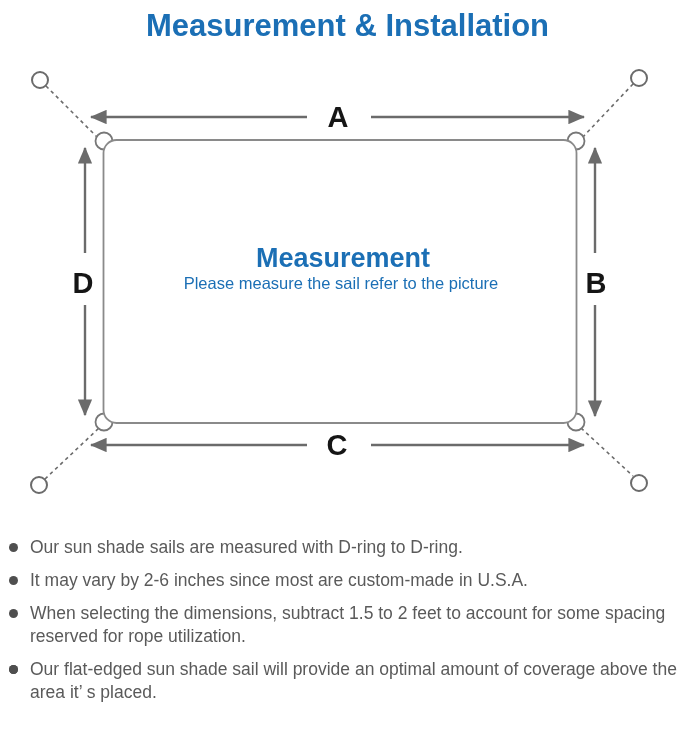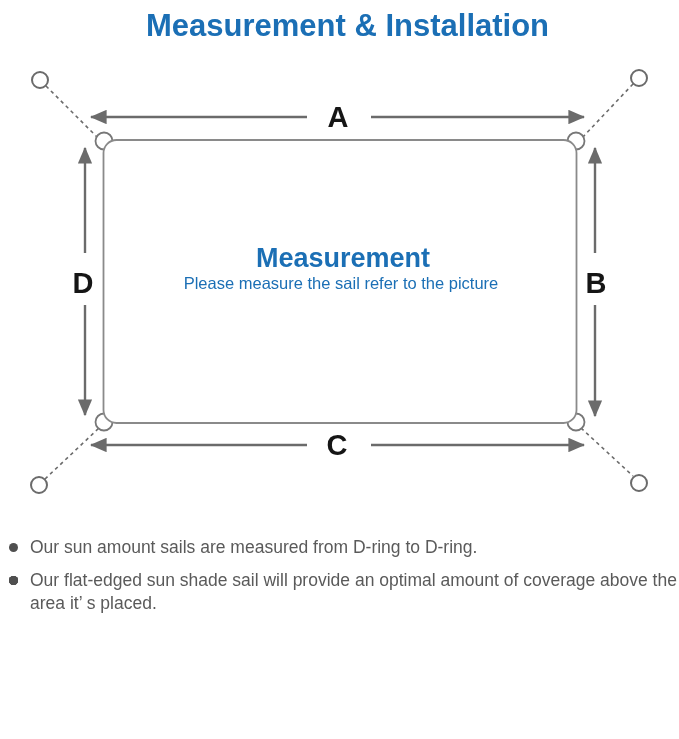--- a/index.html
+++ b/index.html
@@ -122,27 +122,29 @@
     <line x1="595" y1="250" x2="595" y2="361" stroke="#6b6b6b" stroke-width="2.4" marker-end="url(#arr)"></line>
     <text class="dim-label" x="596" y="238" text-anchor="middle">B</text>
 
     <text class="center-heading" x="343" y="212" text-anchor="middle">Measurement</text>
     <text class="center-sub" x="341" y="234" text-anchor="middle">Please measure the sail refer to the picture</text>
   </svg>
 
   <ul class="notes">
     <li>
       <span class="dot"></span>
-      <span>Our sun amount sails are measured from D-ring to D-ring.</span>
+      <span>Our sun shade sails are measured with D-ring to D-ring.</span>
     </li>
     <li>
       <span class="dot"></span>
+      <span>It may vary by 2-6 inches since most are custom-made in U.S.A.</span>
     </li>
     <li>
       <span class="dot"></span>
+      <span>When selecting the dimensions, subtract 1.5 to 2 feet to account for some spacing reserved for rope utilization.</span>
     </li>
     <li>
       <span class="dot"></span>
     </li>
     <li>
       <span class="dot"></span>
       <span>Our flat-edged sun shade sail will provide an optimal amount of coverage above the area it’ s placed.</span>
     </li>
   </ul>
 

